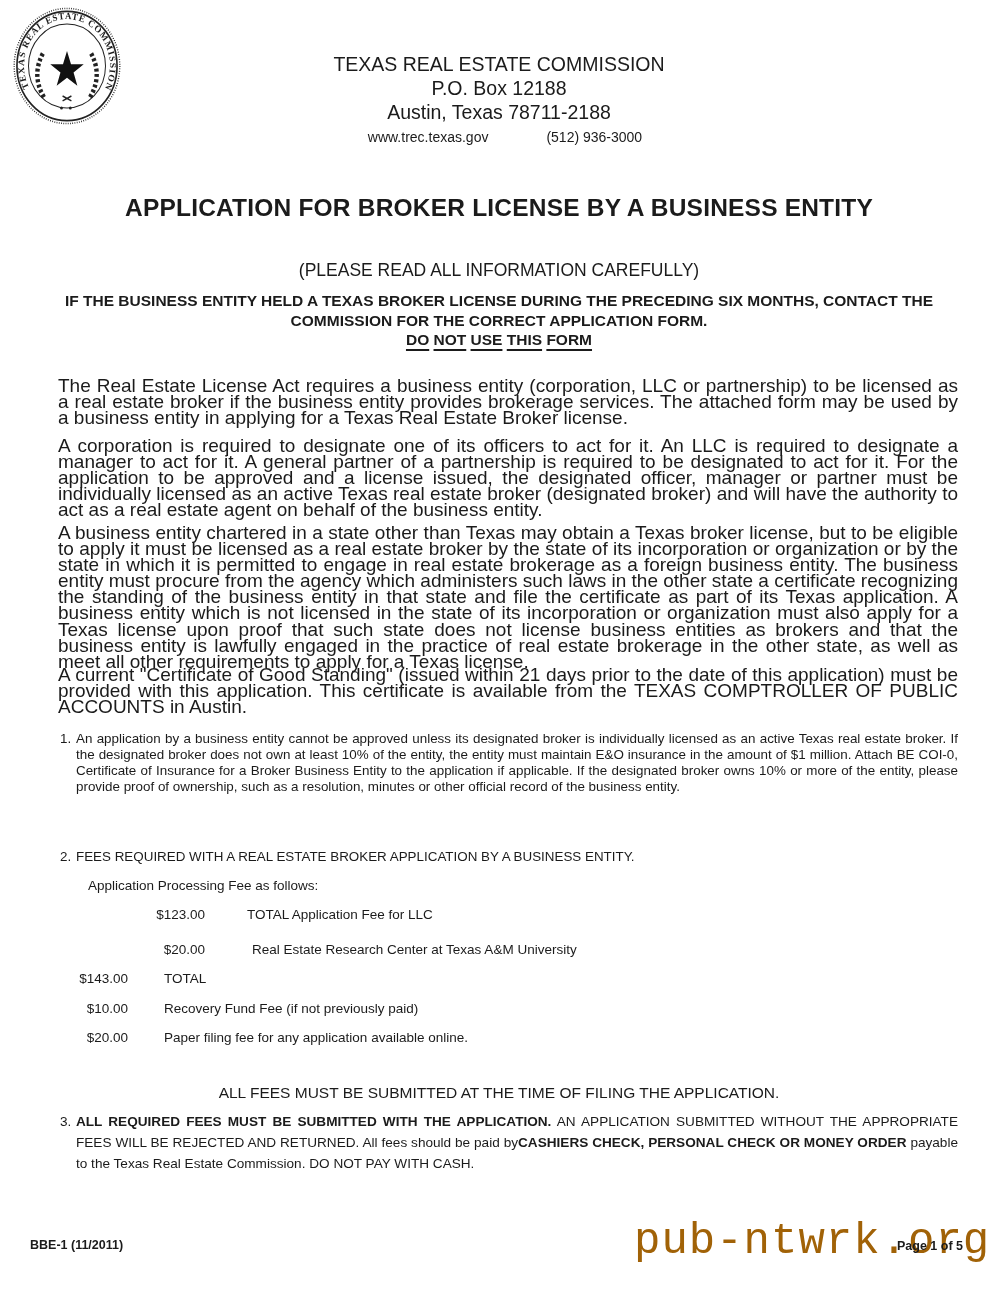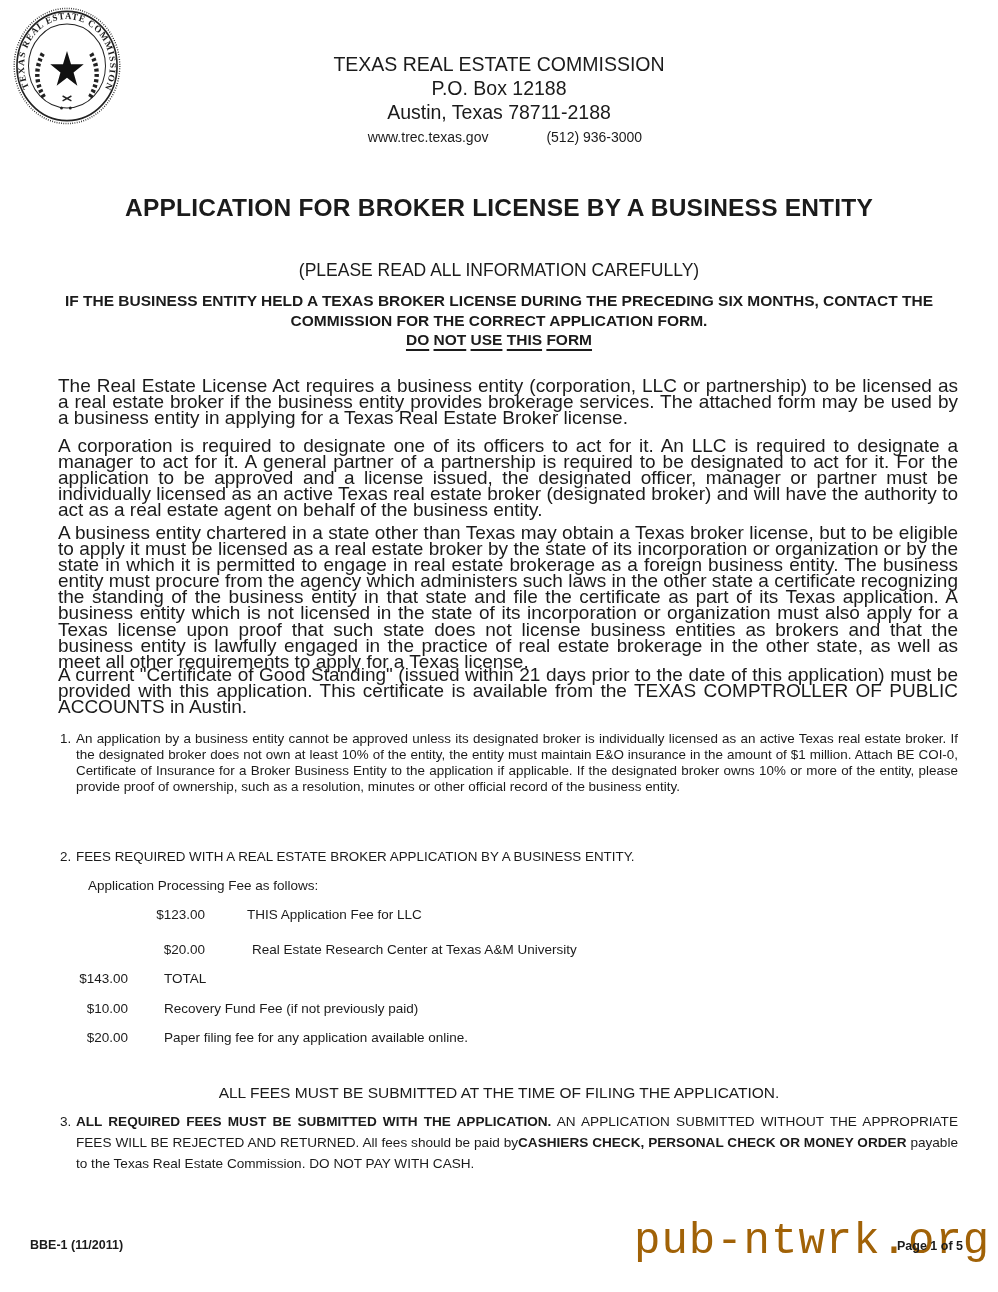--- a/index.html
+++ b/index.html
@@ -111,21 +111,21 @@
   </div>
 
   <div class="abs item item2">
     <span class="num">2.</span>
     <div class="itext">FEES REQUIRED WITH A REAL ESTATE BROKER APPLICATION BY A BUSINESS ENTITY.</div>
   </div>
   <div class="abs proc-fee">Application Processing Fee as follows:</div>
 
   <div class="abs fee sub f1">
     <span class="amt">$123.00</span>
-    <span class="lbl">THIS Application Fee for LLC</span>
+    <span class="lbl">TOTAL Application Fee for LLC</span>
   </div>
   <div class="abs fee sub f2">
     <span class="amt">$20.00</span>
     <span class="lbl">Real Estate Research Center at Texas A&amp;M University</span>
   </div>
   <div class="abs fee main f3">
     <span class="amt">$143.00</span>
     <span class="lbl">TOTAL</span>
   </div>
   <div class="abs fee main f4">

